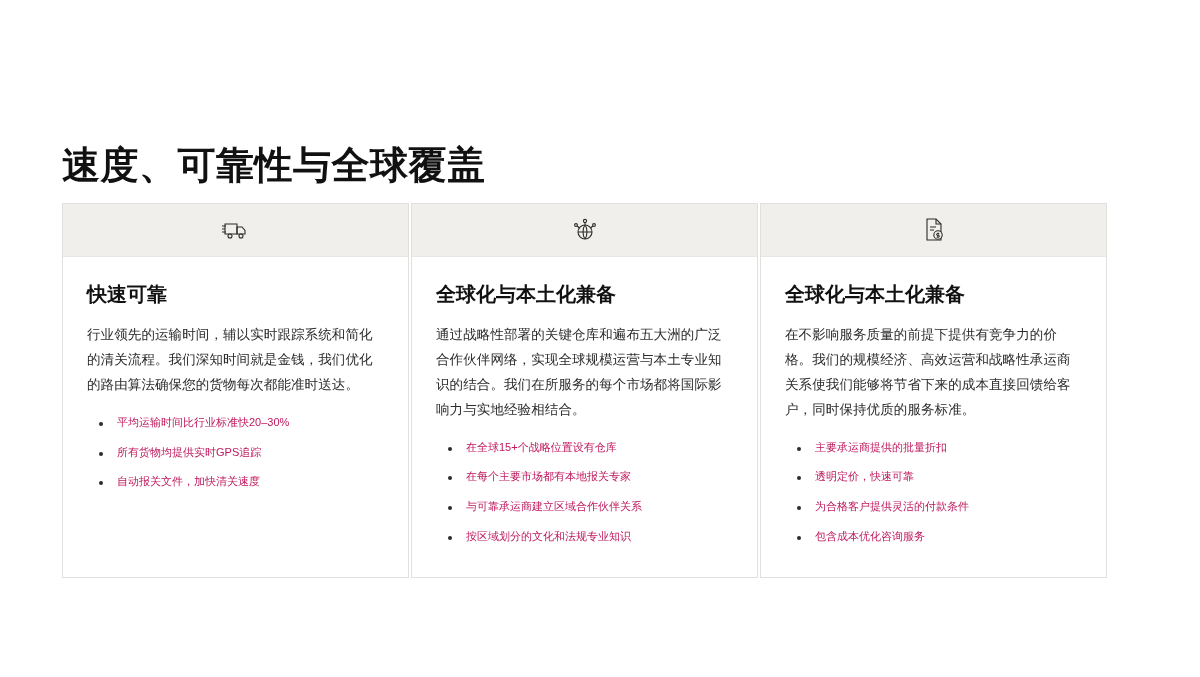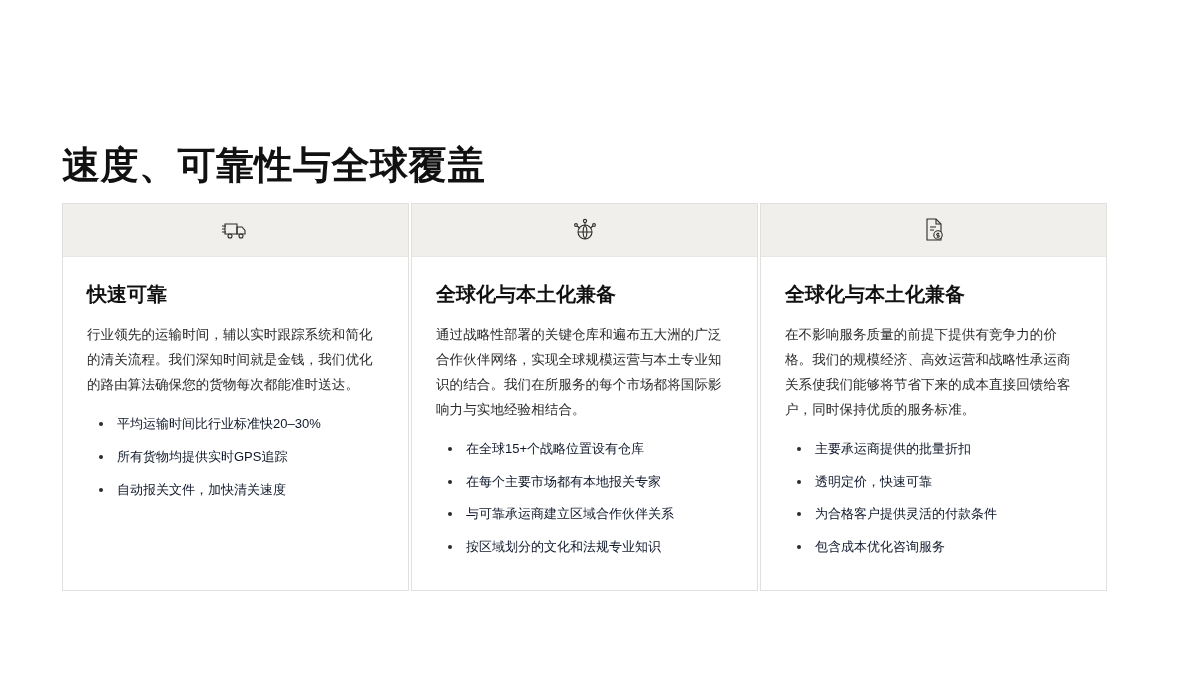--- a/index.html
+++ b/index.html
@@ -74,23 +74,23 @@
     margin: 16px 0 16px 0;
     letter-spacing: 0.1px;
   }
   .bullets {
     list-style: none;
     margin: 0;
     padding: 0;
   }
   .bullets li {
     position: relative;
-    font-size: 13px;
+    font-size: 11px;
     line-height: 1.6;
-    color: #0f172a;
+    color: #be185d;
     padding-left: 30px;
     margin-bottom: 12px;
   }
   .bullets li::before {
     content: "";
     position: absolute;
     left: 12px;
     top: 8px;
     width: 4px;
     height: 4px;

